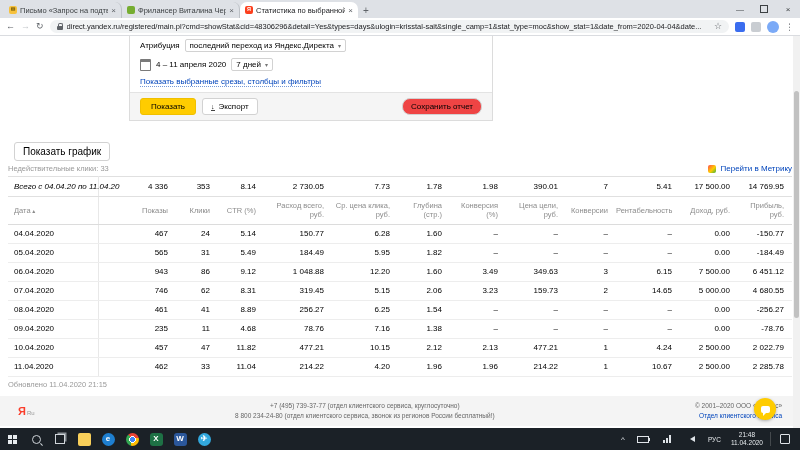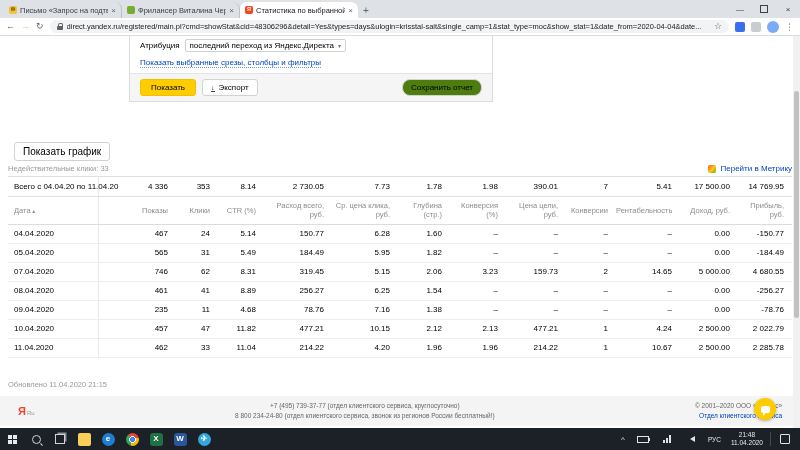--- a/index.html
+++ b/index.html
@@ -62,38 +62,38 @@
   .spacer24{width:18px;}
   .link{color:#0044bb;text-decoration:none;cursor:pointer;}
   .dashed{border-bottom:1px dotted rgba(0,68,187,.55);}
   .panel-footer{display:flex;align-items:flex-start;gap:6px;background:#f5f5f5;
     border-top:1px solid #e3e3e3;padding:5px 10px;margin-top:2px;}
   button{font-family:"Liberation Sans",sans-serif;cursor:pointer;}
   .btn-yellow{background:#ffcc00;border:1px solid #f0c000;border-radius:3px;
     font-size:8px;padding:3px 10px;color:#000;}
   .btn-white{background:#fff;border:1px solid #d2d2d2;border-radius:3px;font-size:8px;
     padding:3px 8px;display:inline-flex;gap:4px;align-items:center;color:#000;}
-  .btn-white.save{margin-left:auto;background:#4d7c0f;border-radius:8px;}
+  .btn-white.save{margin-left:auto;background:#ef4444;border-radius:8px;}
   .dl{font-size:7px;line-height:1;border-bottom:1px solid #444;}
   .chart-btn{position:absolute;left:14px;top:106px;background:#fff;
     border:1px solid #d2d2d2;border-radius:3px;font-size:10px;padding:3px 8px;color:#000;}
 
   .stats-meta{position:absolute;left:8px;right:8px;top:128px;display:flex;
     justify-content:space-between;align-items:center;}
   .muted{color:#999;font-size:7.5px;}
   .metrika{display:flex;align-items:center;gap:4px;font-size:8px;}
   .metrika-icon{width:8px;height:8px;border-radius:2px;
     background:linear-gradient(135deg,#ff4d4d 0%,#ffcc00 55%,#3bb23b 100%);}
 
   table.stats{position:absolute;left:8px;top:140px;width:784px;border-collapse:collapse;
     table-layout:fixed;font-size:8px;color:#000;}
   table.stats td,table.stats th{white-space:nowrap;box-sizing:border-box;}
   tr.summary td{border-top:1px solid #e0e0e0;border-bottom:1px solid #e0e0e0;
     height:20px;padding:0 8px 0 0;text-align:right;}
-  tr.summary td.col-date{text-align:left;padding-left:6px;overflow:visible;}
+  tr.summary td.col-date{text-align:left;padding-left:6px;overflow:visible;font-style:italic;}
   tr.cols th{color:#8c8c8c;font-weight:400;font-size:7.5px;text-align:right;
     padding:4px 8px 4px 0;border-bottom:1px solid #dcdcdc;vertical-align:middle;
     line-height:1.25;white-space:normal;}
   tr.cols th.col-date{text-align:left;padding-left:6px;}
   .sort{font-size:6px;color:#8c8c8c;}
   tr.datarow td{height:19px;padding:0 8px 0 0;text-align:right;
     border-bottom:1px solid #ededed;}
   tr.datarow td.col-date{text-align:left;padding-left:6px;}
   td.col-date,th.col-date{border-right:1px solid #e8e8e8;}
 
@@ -202,20 +202,28 @@
 
     <div class="filter-panel">
       <div class="frow">
         <span class="flabel">Атрибуция</span>
         <span class="fselect">
           <span>последний переход из Яндекс.Директа</span>
           <span class="caret">▾</span>
         </span>
       </div>
       <div class="frow">
+        <span class="calicon"></span>
+        <span>4 – 11 апреля 2020</span>
+        <span class="fselect">
+          <span>7 дней</span>
+          <span class="caret">▾</span>
+        </span>
+      </div>
+      <div class="frow">
         <a class="link dashed">Показать выбранные срезы, столбцы и фильтры</a>
       </div>
       <div class="panel-footer">
         <button class="btn-yellow">Показать</button>
         <button class="btn-white">
           <span class="dl">↓</span>
           <span>Экспорт</span>
         </button>
         <button class="btn-white save">Сохранить отчет</button>
       </div>
@@ -302,20 +310,35 @@
             <td>5.95</td>
             <td>1.82</td>
             <td>–</td>
             <td>–</td>
             <td>–</td>
             <td>–</td>
             <td>0.00</td>
             <td>-184.49</td>
           </tr>
           <tr class="datarow">
+            <td class="col-date">06.04.2020</td>
+            <td>943</td>
+            <td>86</td>
+            <td>9.12</td>
+            <td>1 048.88</td>
+            <td>12.20</td>
+            <td>1.60</td>
+            <td>3.49</td>
+            <td>349.63</td>
+            <td>3</td>
+            <td>6.15</td>
+            <td>7 500.00</td>
+            <td>6 451.12</td>
+          </tr>
+          <tr class="datarow">
             <td class="col-date">07.04.2020</td>
             <td>746</td>
             <td>62</td>
             <td>8.31</td>
             <td>319.45</td>
             <td>5.15</td>
             <td>2.06</td>
             <td>3.23</td>
             <td>159.73</td>
             <td>2</td>

